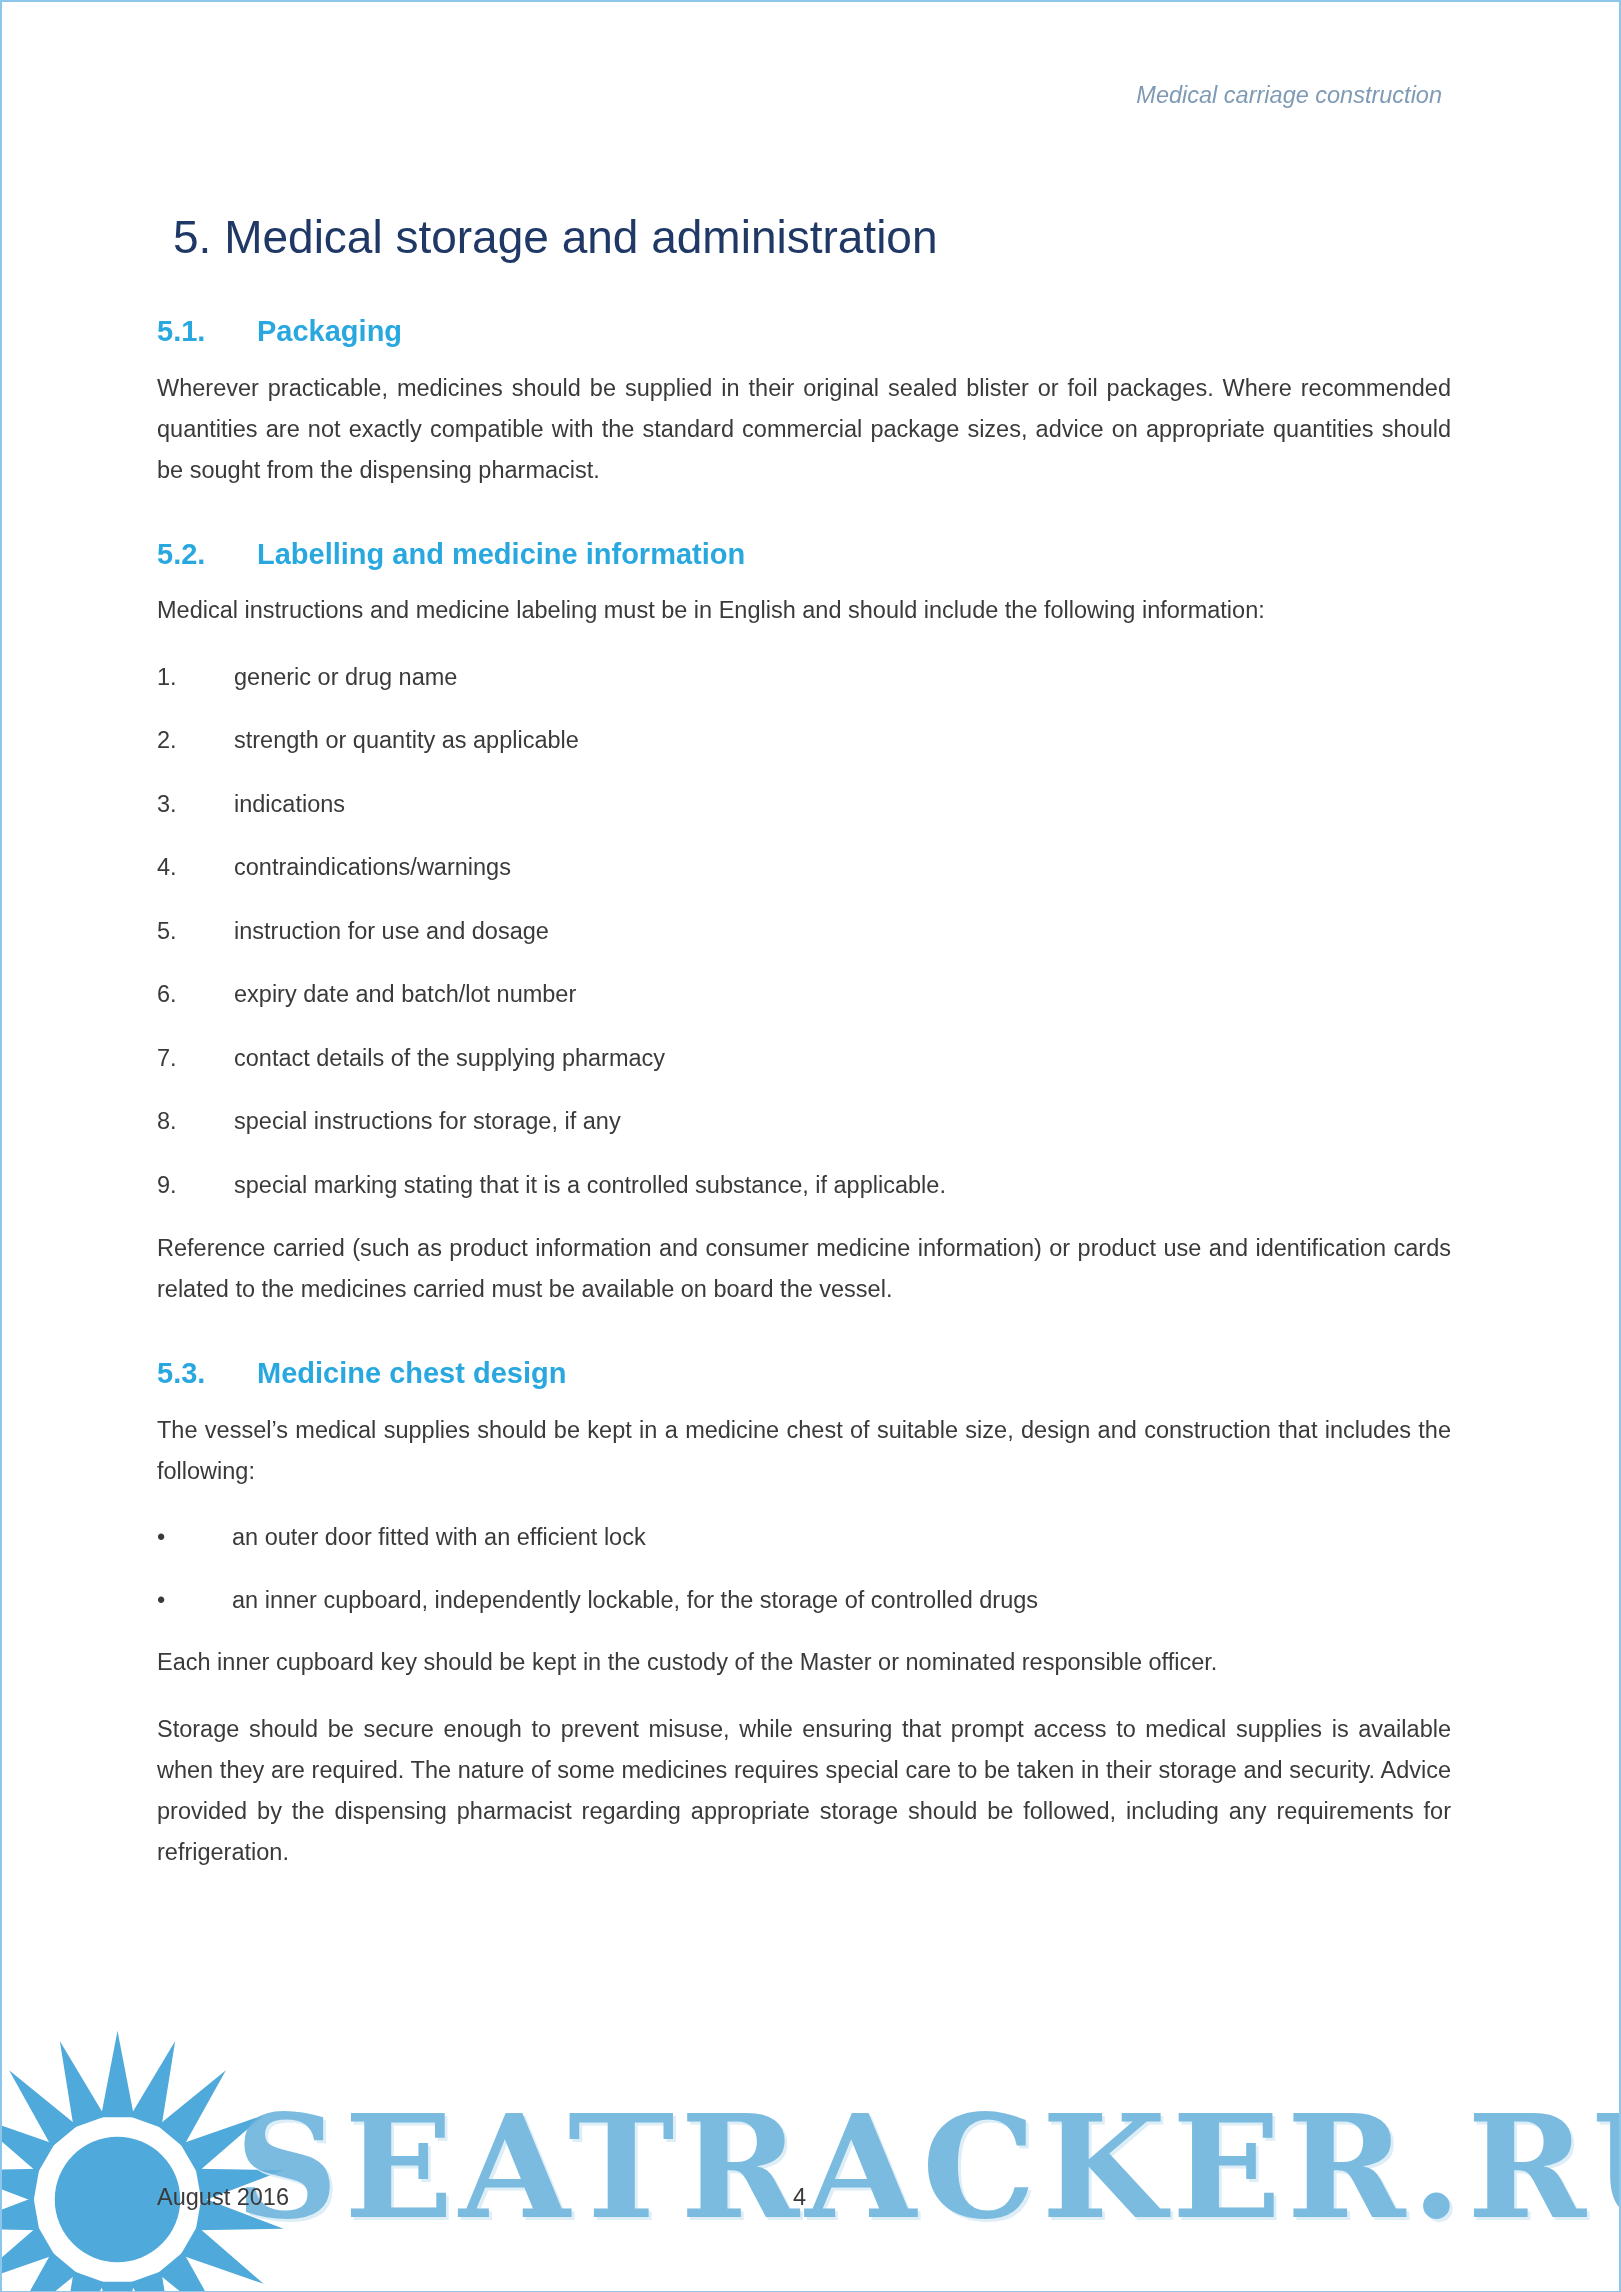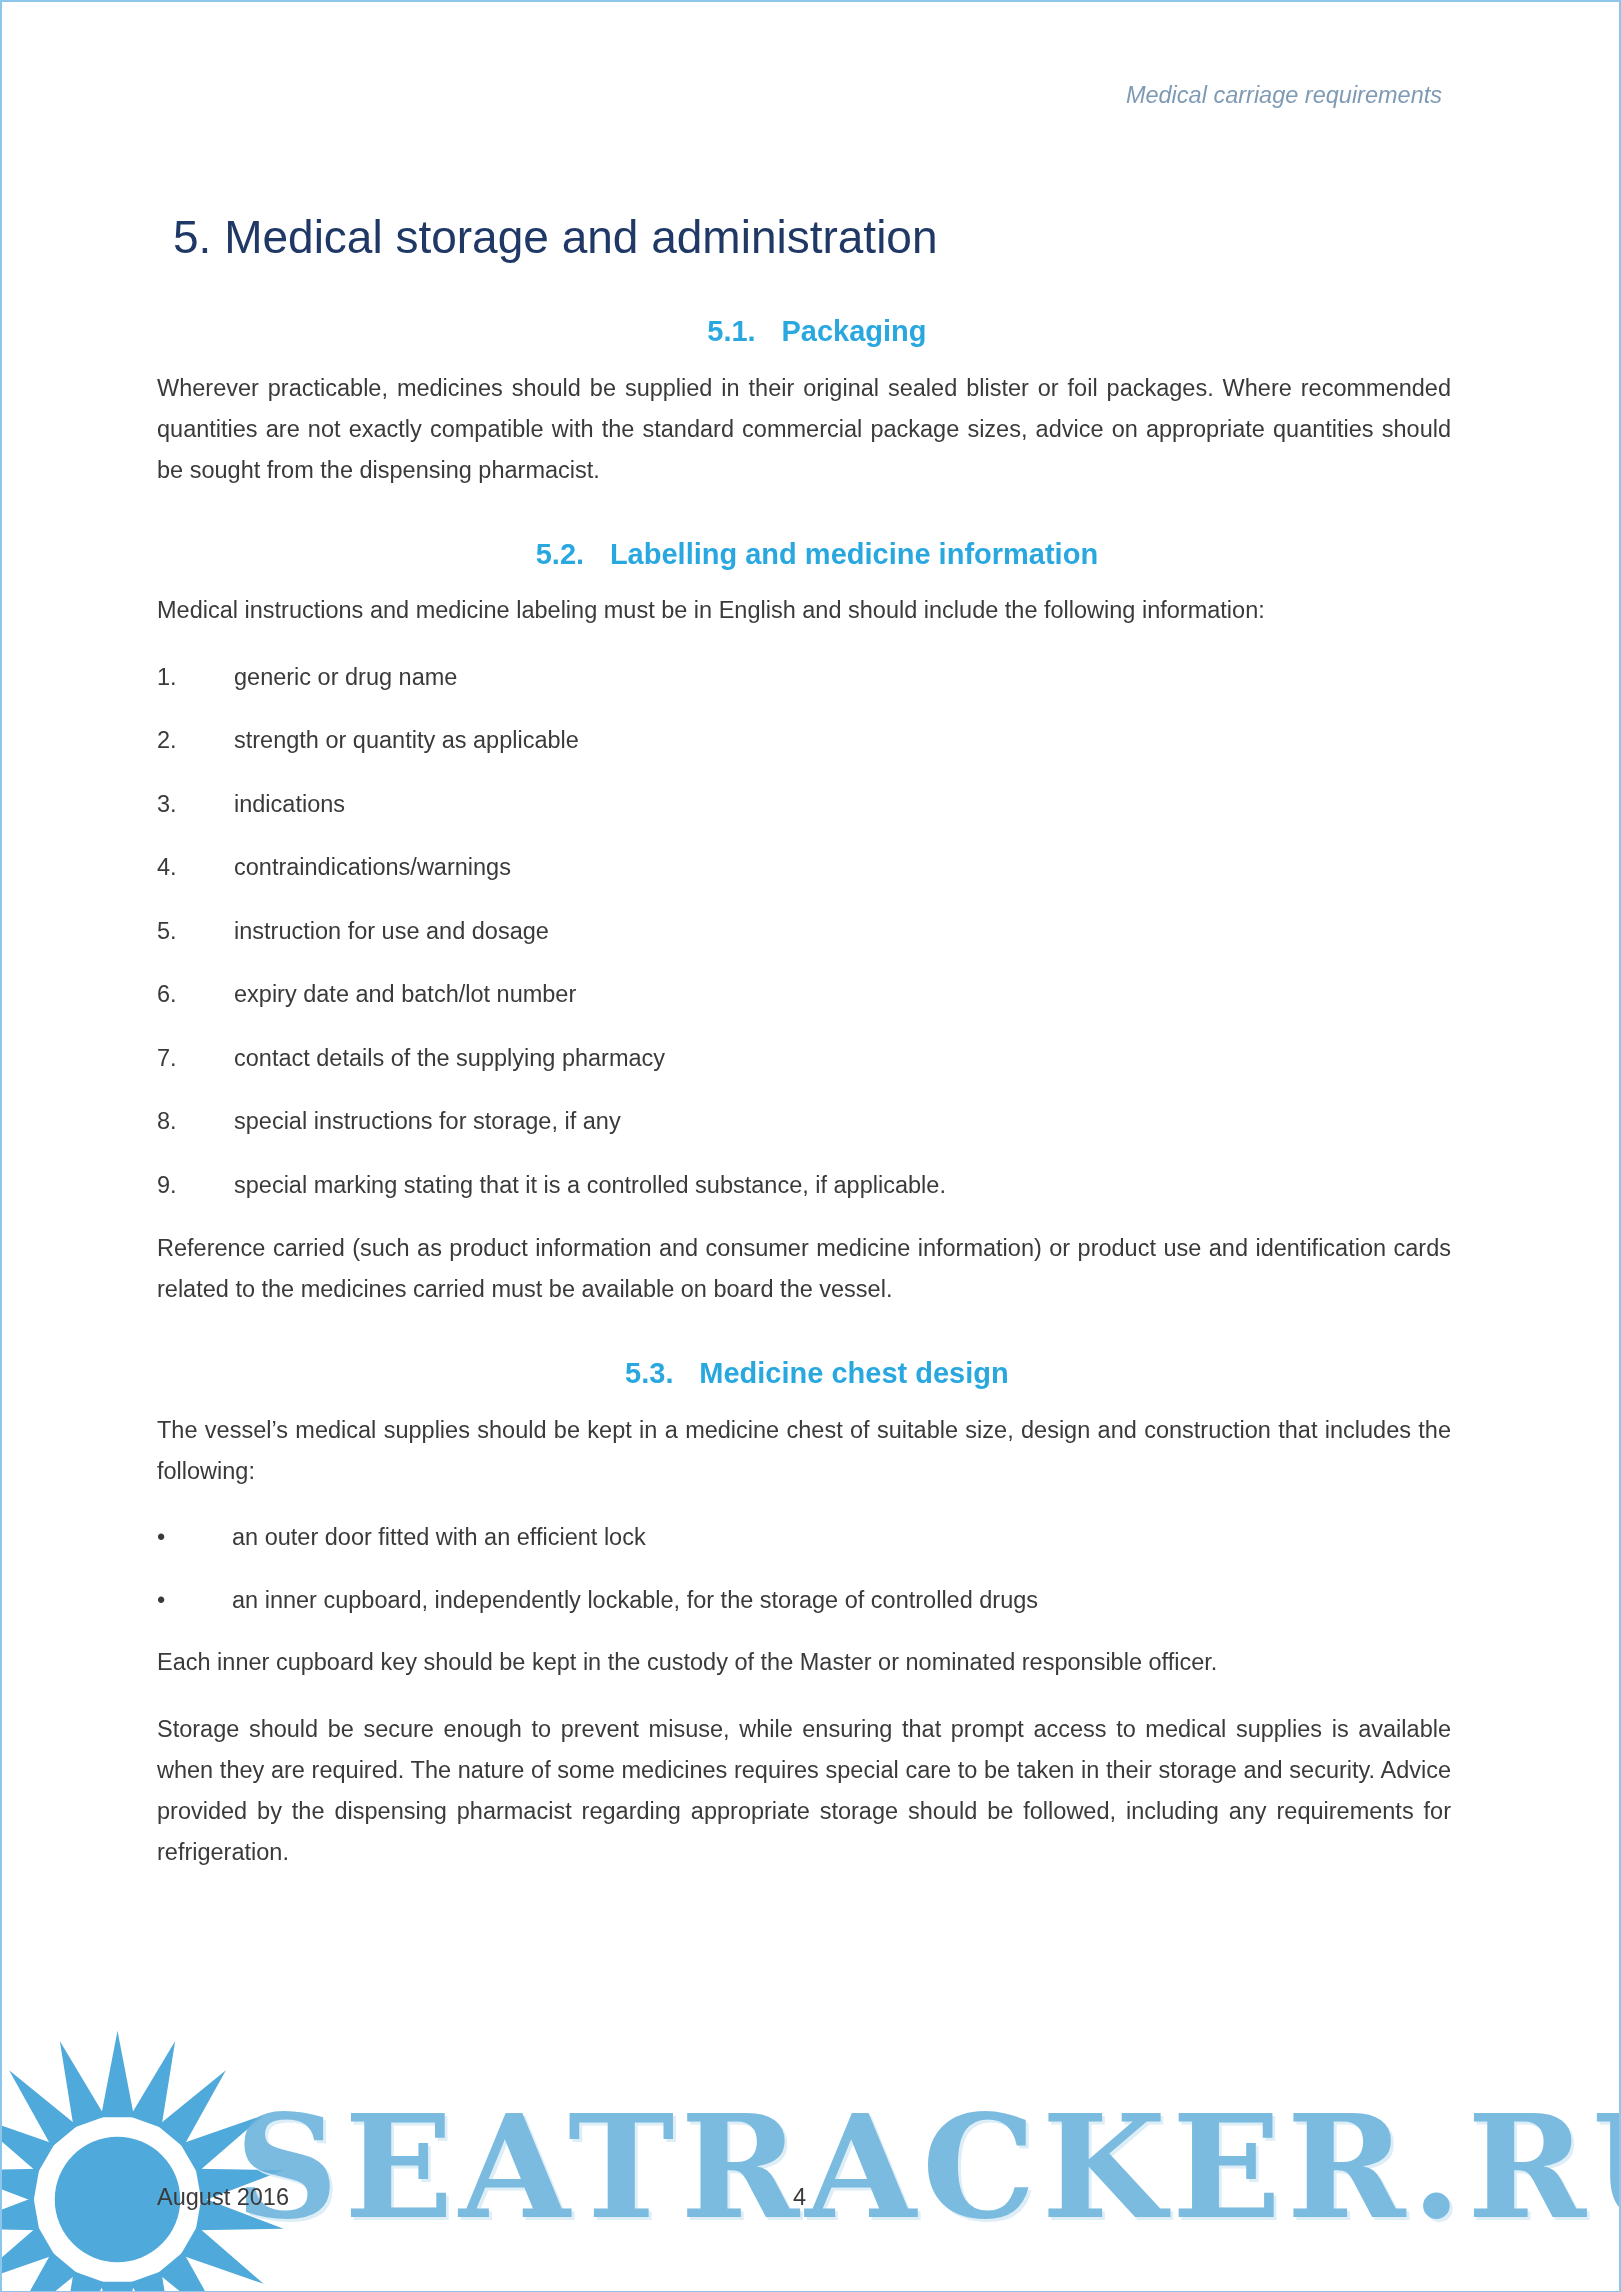--- a/index.html
+++ b/index.html
@@ -33,21 +33,20 @@
     font-size: 46px;
     font-weight: 400;
     color: #1f3866;
     letter-spacing: 0;
   }
   h2.sec-heading {
     margin: 47px 0 19.6px 0;
     font-size: 29px;
     font-weight: bold;
     color: #29a8e0;
-    text-align: center;
   }
   h2.sec-heading .sec-num {
     display: inline-block;
     width: 100px;
   }
   p.body-para {
     margin: 0 0 25.5px 0;
     font-size: 23.5px;
     line-height: 41px;
     text-align: justify;
@@ -100,21 +99,21 @@
     width: 353px; height: 353px;
     z-index: 4;
   }
 </style>
 </head>
 <body>
 
 <div class="page">
 
   <div class="header">
-    <span>Medical carriage requirements</span>
+    <span>Medical carriage construction</span>
   </div>
 
   <main class="content">
 
     <h1 class="title">5. Medical storage and administration</h1>
 
     <section>
       <h2 class="sec-heading">
         <span class="sec-num">5.1.</span><span>Packaging</span>
       </h2>

